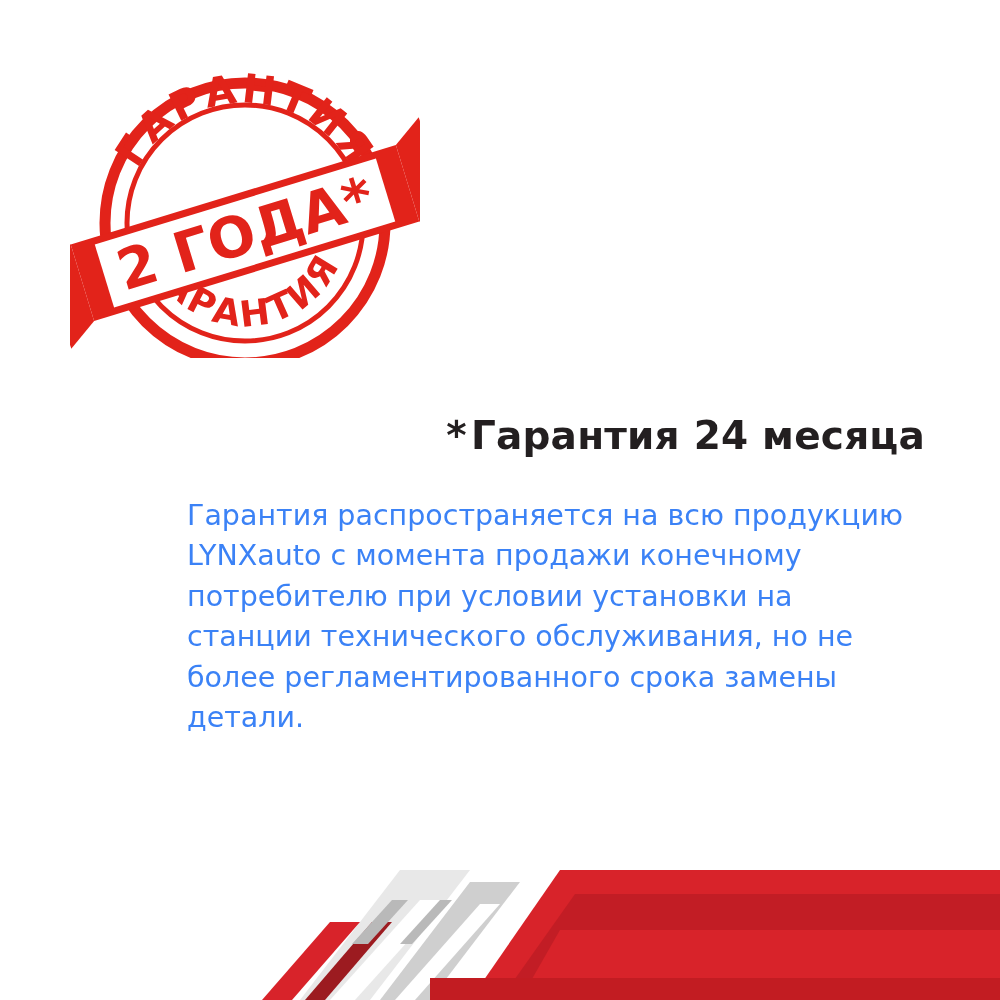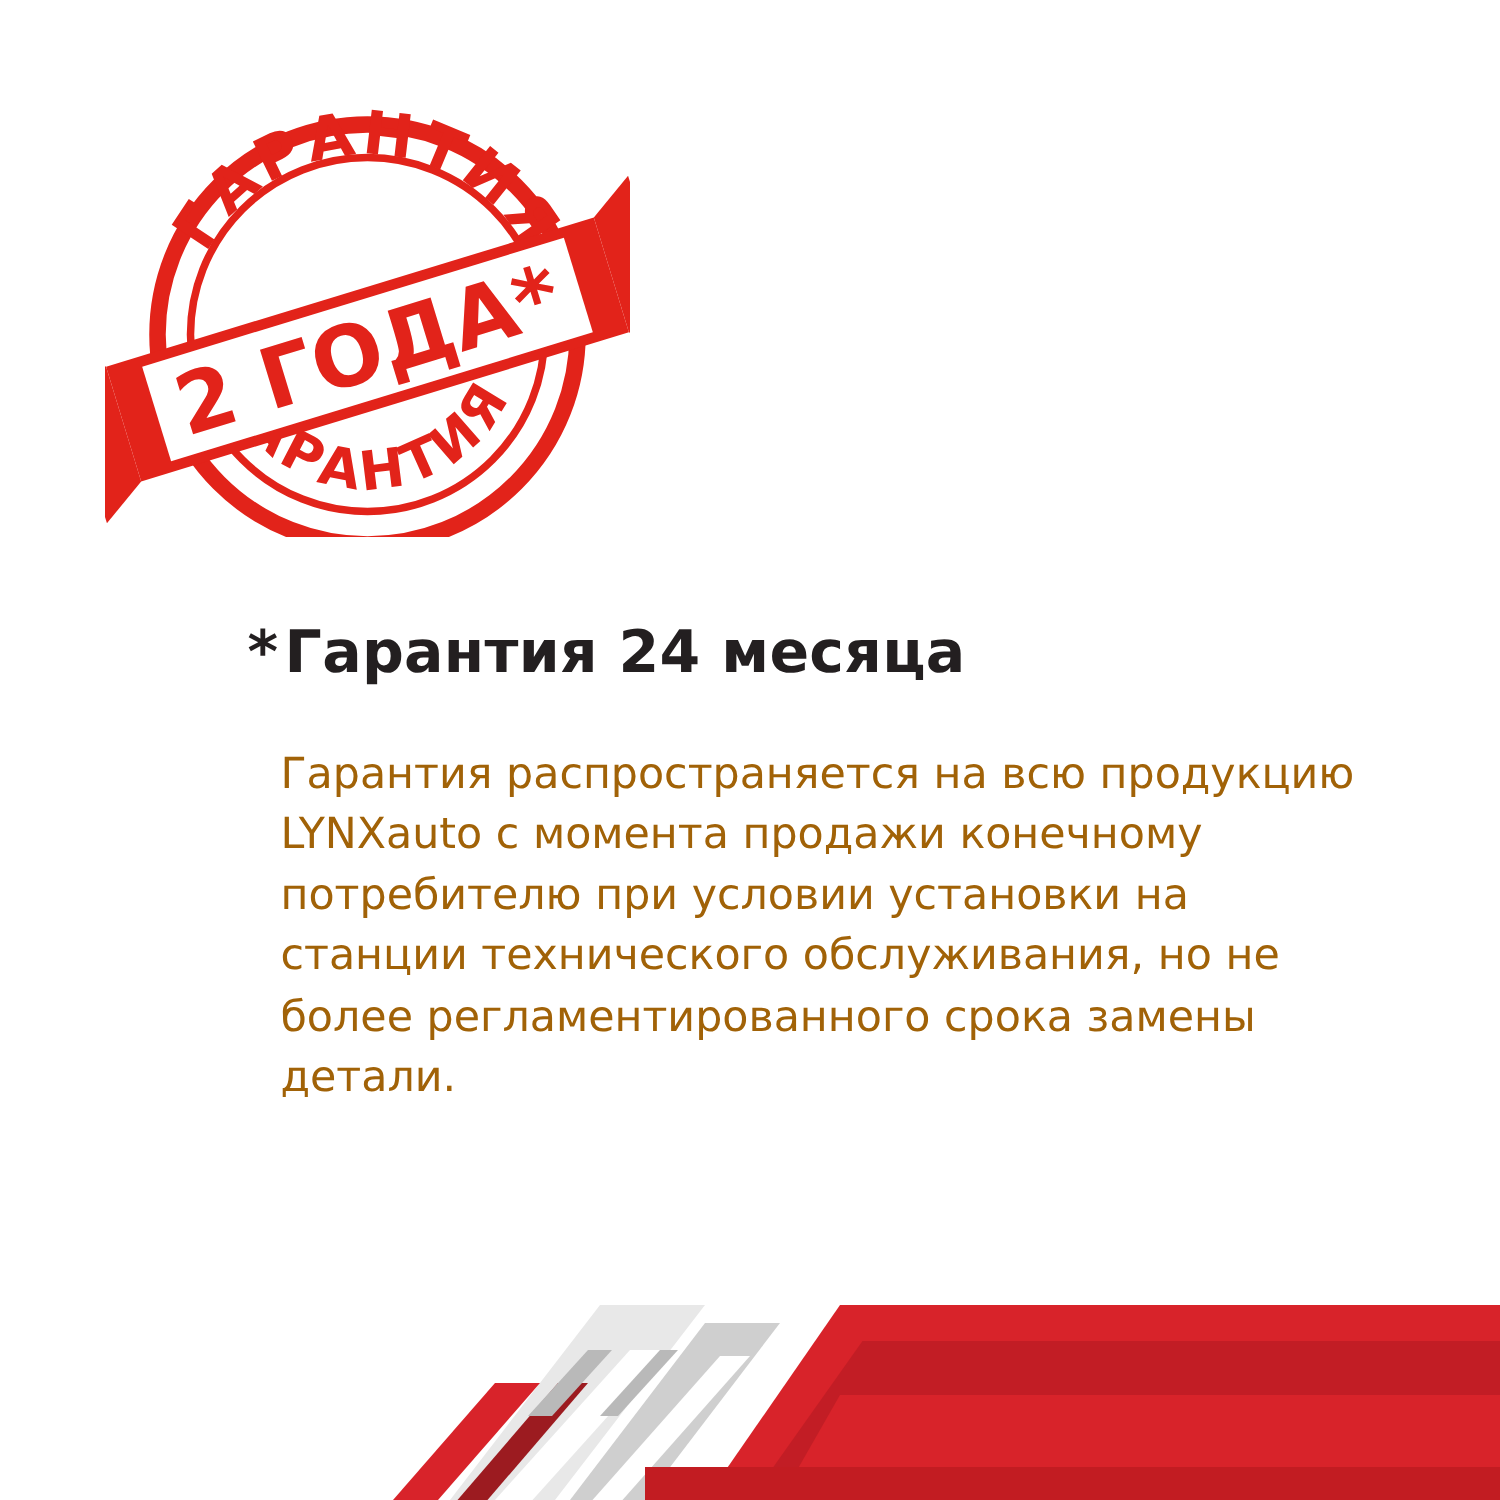--- a/index.html
+++ b/index.html
@@ -59,30 +59,31 @@
     width: 760px;
   }
   .headline {
     font-size: 39px;
     font-weight: bold;
     color: #231f20;
     letter-spacing: 0.2px;
     line-height: 1.1;
     margin: 0 0 38px 0;
     white-space: nowrap;
+    text-align: right;
   }
   .headline .star {
     font-weight: bold;
   }
   .body-text {
     margin: 0;
     padding-left: 22px;
     font-size: 28.5px;
     line-height: 1.42;
-    color: #a16207;
+    color: #3b82f6;
     width: 730px;
   }
 
   
   .bottom-band {
     position: absolute;
     left: 0;
     bottom: 0;
     width: 1000px;
     height: 130px;

